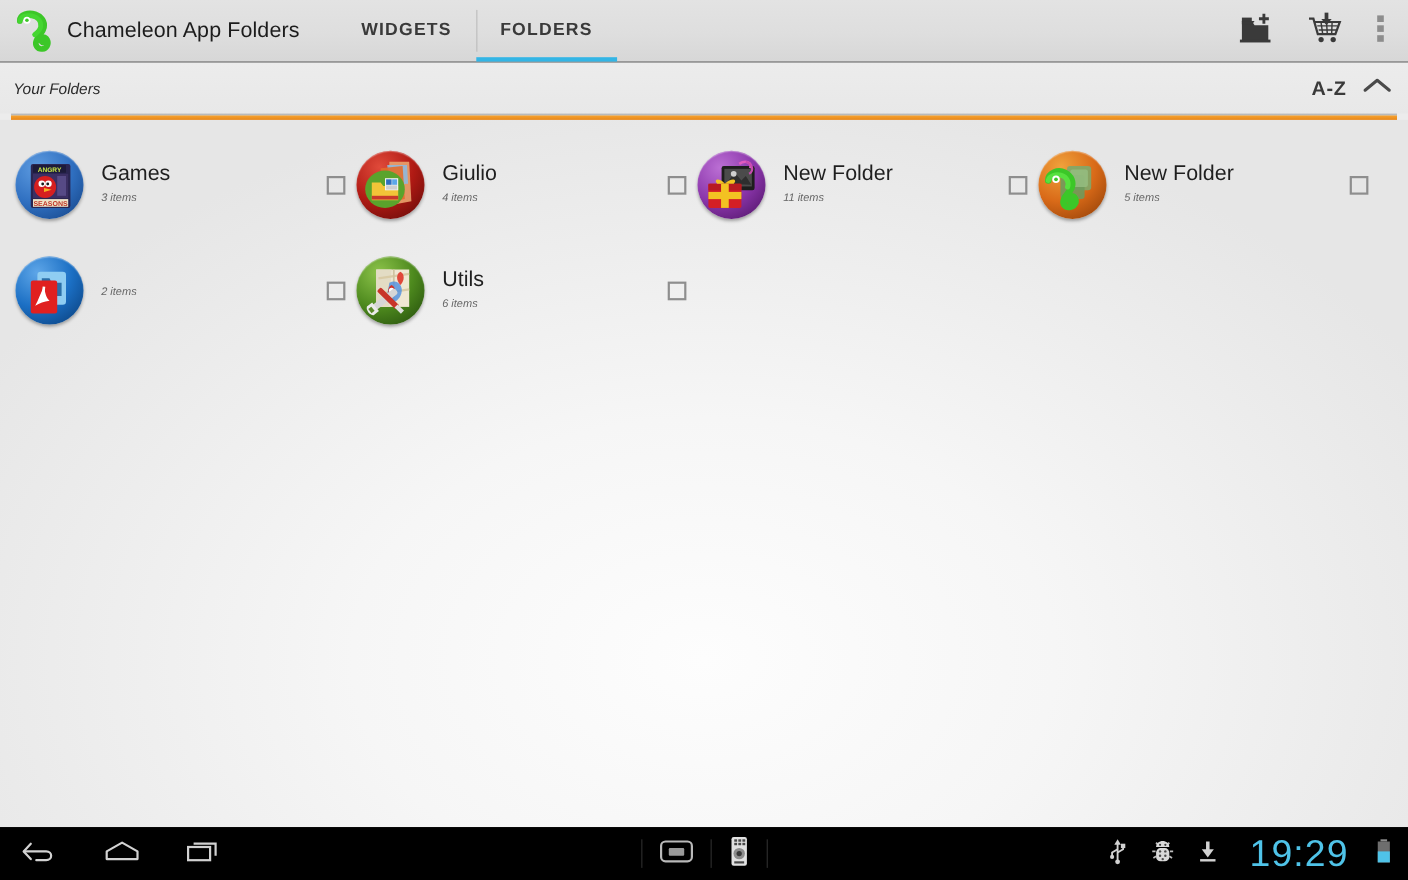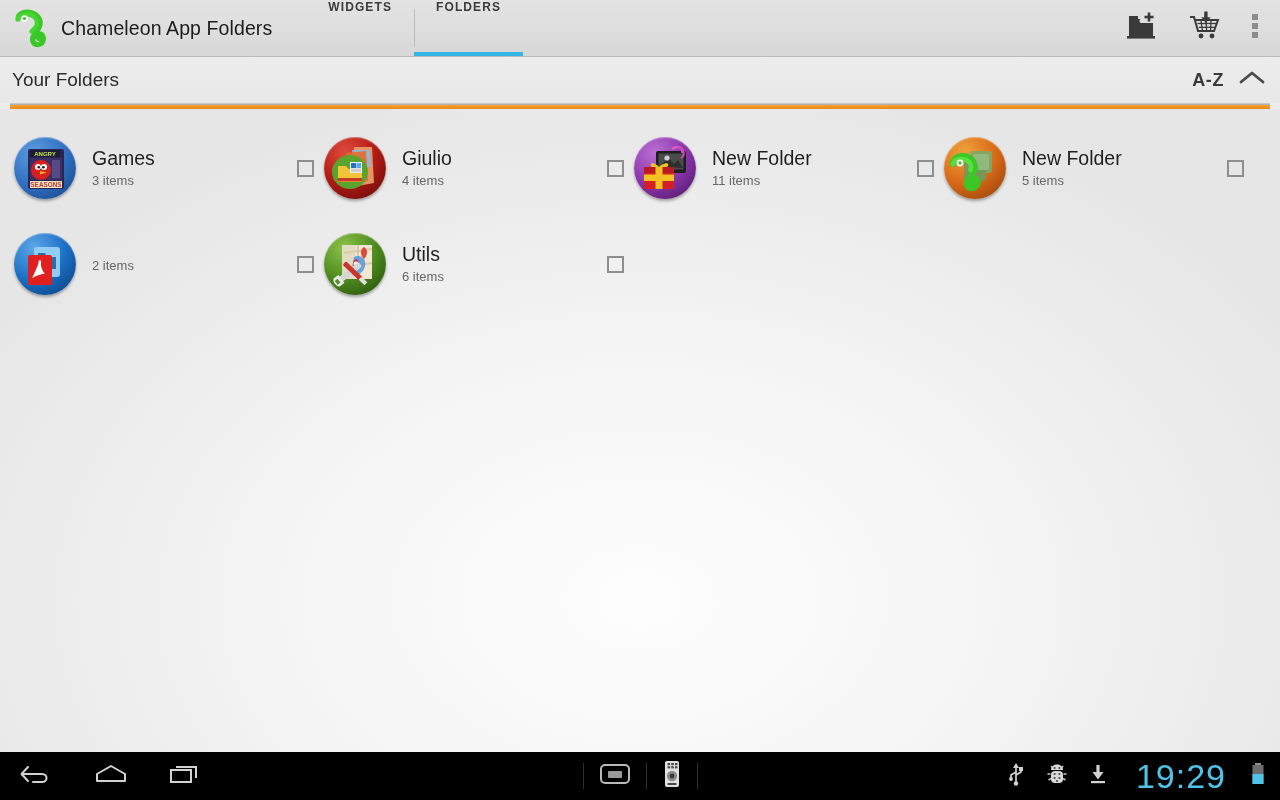--- a/index.html
+++ b/index.html
@@ -21,22 +21,22 @@
     display:flex; align-items:stretch; position:relative;
   }
   .ab-brand { display:flex; align-items:center; padding-left:10px; padding-right:6px; }
   .logo { width:44px; height:44px; position:relative; flex:0 0 44px; }
   .app-title {
     font-size:19.5px; color:#1c1c1c; letter-spacing:.1px;
     margin-left:7px; white-space:nowrap;
   }
   .ab-tabs { display:flex; align-items:stretch; margin-left:28px; }
   .tab {
-    position:relative; display:flex; justify-content:center;
-    padding:0 22px; font-size:12px; font-weight:bold; letter-spacing:1.1px;
+    position:relative; display:flex; align-items:center; justify-content:center;
+    padding:0 22px; font-size:16px; font-weight:bold; letter-spacing:1.1px;
     color:#3a3a3a; cursor:pointer;
   }
   .tab + .tab::before {
     content:""; position:absolute; left:0; top:9px; bottom:9px;
     width:1px; background:#bbbbbb;
   }
   .tab.active::after {
     content:""; position:absolute; left:0; right:0; bottom:0;
     height:4px; background:#33b5e5;
   }
@@ -52,21 +52,21 @@
   .content {
     flex:1 1 auto; position:relative; overflow:hidden;
     background:
       radial-gradient(ellipse 760px 520px at 50% 78%, #fdfdfd 0%, #f6f6f6 42%, #ececec 78%, #e6e6e6 100%);
   }
   .section-header {
     height:46px; display:flex; align-items:center;
     padding:0 14px 0 12px;
     background:linear-gradient(to bottom,#ececec 0%,#e8e8e8 100%);
   }
-  .section-title { font-size:19px; color:#2b2b2b; }
+  .section-title { font-size:14px; color:#2b2b2b;font-style:italic; }
   .sh-spacer { flex:1 1 auto; }
   .sort-label { font-size:18px; font-weight:bold; color:#3a3a3a; letter-spacing:.6px; }
   .collapse-btn { margin-left:14px; display:flex; align-items:center; cursor:pointer; }
   .divider-wrap { padding:0 10px; background:#ececec; }
   .divider-gray { height:2px; background:linear-gradient(to bottom,#cfcfcf,#a8a8a8); }
   .divider-orange { height:4px; background:linear-gradient(to bottom,#f6a22e,#e8871a); }
 
   
   .grid {
     display:grid; grid-template-columns:repeat(4,310px);
@@ -79,21 +79,21 @@
     width:62px; height:62px; flex:0 0 62px; border-radius:50%;
     position:relative; overflow:hidden;
     box-shadow:0 2px 3px rgba(0,0,0,.33), inset 0 1px 1px rgba(255,255,255,.35);
   }
   .f-icon svg { position:absolute; left:0; top:0; }
   .f-text { margin-left:16px; flex:1 1 auto; min-width:0; }
   .f-name {
     font-size:19.5px; color:#1f1f1f; line-height:22px;
     white-space:nowrap; overflow:hidden; text-overflow:ellipsis;
   }
-  .f-count { font-size:13px; color:#666; line-height:18px; margin-top:3px; }
+  .f-count { font-size:10px; color:#666; line-height:18px; margin-top:3px;font-style:italic; }
   .f-check {
     width:17px; height:17px; flex:0 0 17px; margin-left:8px;
     border:2px solid #8e8e8e; background:transparent; cursor:pointer;
   }
 
   
   .sysbar {
     height:48px; flex:0 0 48px; background:#000;
     display:flex; align-items:center; position:relative;
   }

